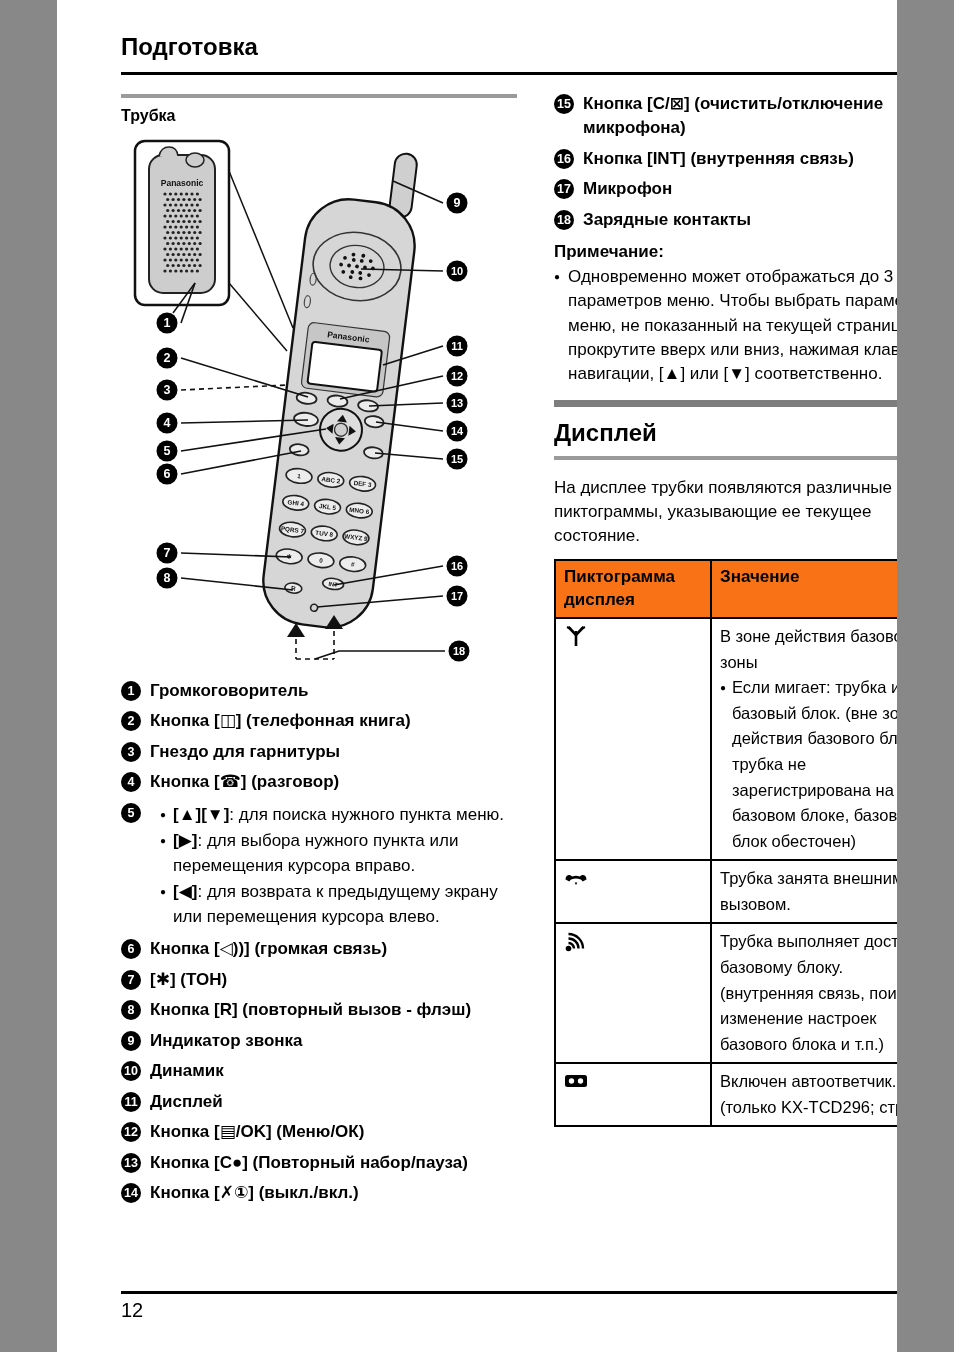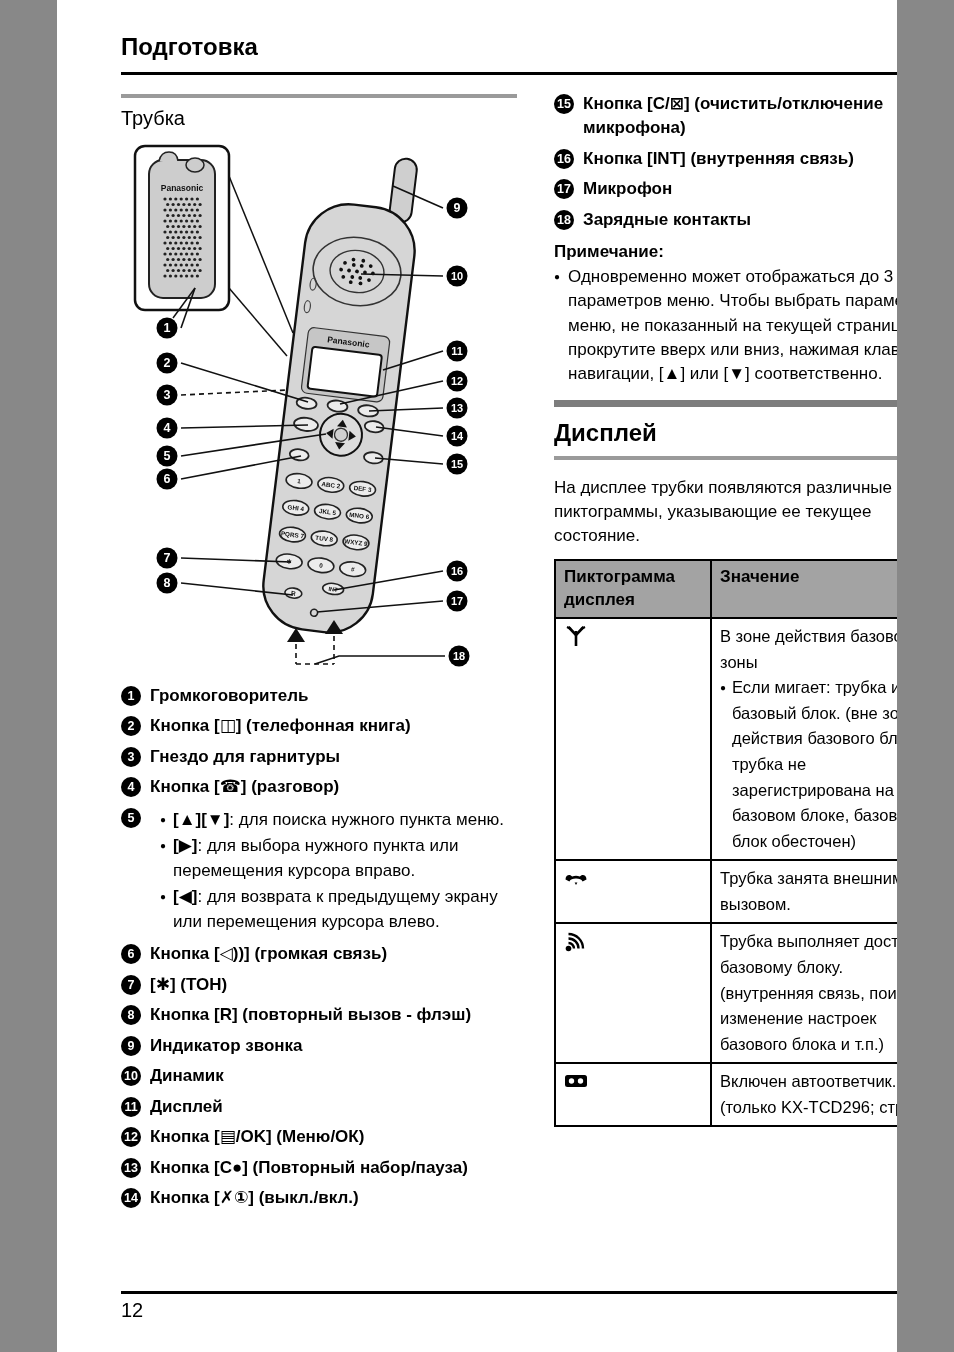--- a/index.html
+++ b/index.html
@@ -3,39 +3,39 @@
 <meta charset="utf-8">
 <style>
   html,body{margin:0;padding:0;background:#888}
   .page{position:relative;width:840px;height:1352px;background:#fff;color:#000;
         font-family:"Liberation Sans","DejaVu Sans",sans-serif;overflow:hidden;margin:0 auto}
   .page-title{position:absolute;left:64px;top:33px;font-size:24px;font-weight:bold}
   .title-rule{position:absolute;left:64px;top:72px;width:827px;height:3px;background:#000}
   .col-left{position:absolute;left:64px;top:94px;width:396px}
   .col-right{position:absolute;left:497px;top:86px;width:395px}
   .gray-rule{height:4px;background:#9a9a9a}
-  .sub-heading{font-size:20px;font-weight:normal;margin:9px 0 0}
+  .sub-heading{font-size:16px;font-weight:bold;margin:9px 0 0}
   .diagram-wrap{position:relative;margin-top:8px;width:396px;height:540px}
   .list{margin-top:2px}
   .li{display:flex;gap:9px;margin:6px 0;font-size:17px;line-height:1.44;font-weight:bold}
   .num-badge{flex:none;width:20px;height:20px;margin-top:2px;border-radius:50%;background:#000;color:#fff;
              font-size:12.5px;font-weight:bold;display:inline-flex;align-items:center;justify-content:center}
   .li-body{flex:1;min-width:0}
   .sub-li{display:flex;gap:7px;font-weight:normal;margin:2px 0 2px 10px}
   .sdot{flex:none;font-size:10px;line-height:24px}
   .sub-key{font-weight:bold}
   .note-title{font-weight:bold;font-size:17px;margin-top:10px}
   .note-li{display:flex;gap:8px;font-size:17px;line-height:1.42;margin-top:3px;font-weight:normal}
   .thick-bar{height:7px;background:#7d7d7d;margin-top:14px}
   .display-title{font-size:24px;font-weight:bold;margin:12px 0 9px}
   .sub2{font-size:17.5px;font-weight:bold;margin-top:11px}
   .intro{font-size:17px;line-height:1.42;margin-top:16px}
   table.icons{border-collapse:collapse;margin-top:11px;width:394px}
   .icons th,.icons td{border:2px solid #000;text-align:left;vertical-align:top;padding:5px 8px}
-  .icons th{background:#a3a3a3;font-size:17px;line-height:1.35}
+  .icons th{background:#f97316;font-size:17px;line-height:1.35}
   .icons td{font-size:16.5px;line-height:1.55}
   .icon-cell{width:138px}
   .cell-bullet{display:flex;gap:6px}
   .cell-bullet .sdot{line-height:25px}
   .footer-rule{position:absolute;left:64px;top:1291px;width:827px;height:2.5px;background:#000}
   .page-num{position:absolute;left:64px;top:1299px;font-size:20px}
 </style>
 </head>
 <body>
 

